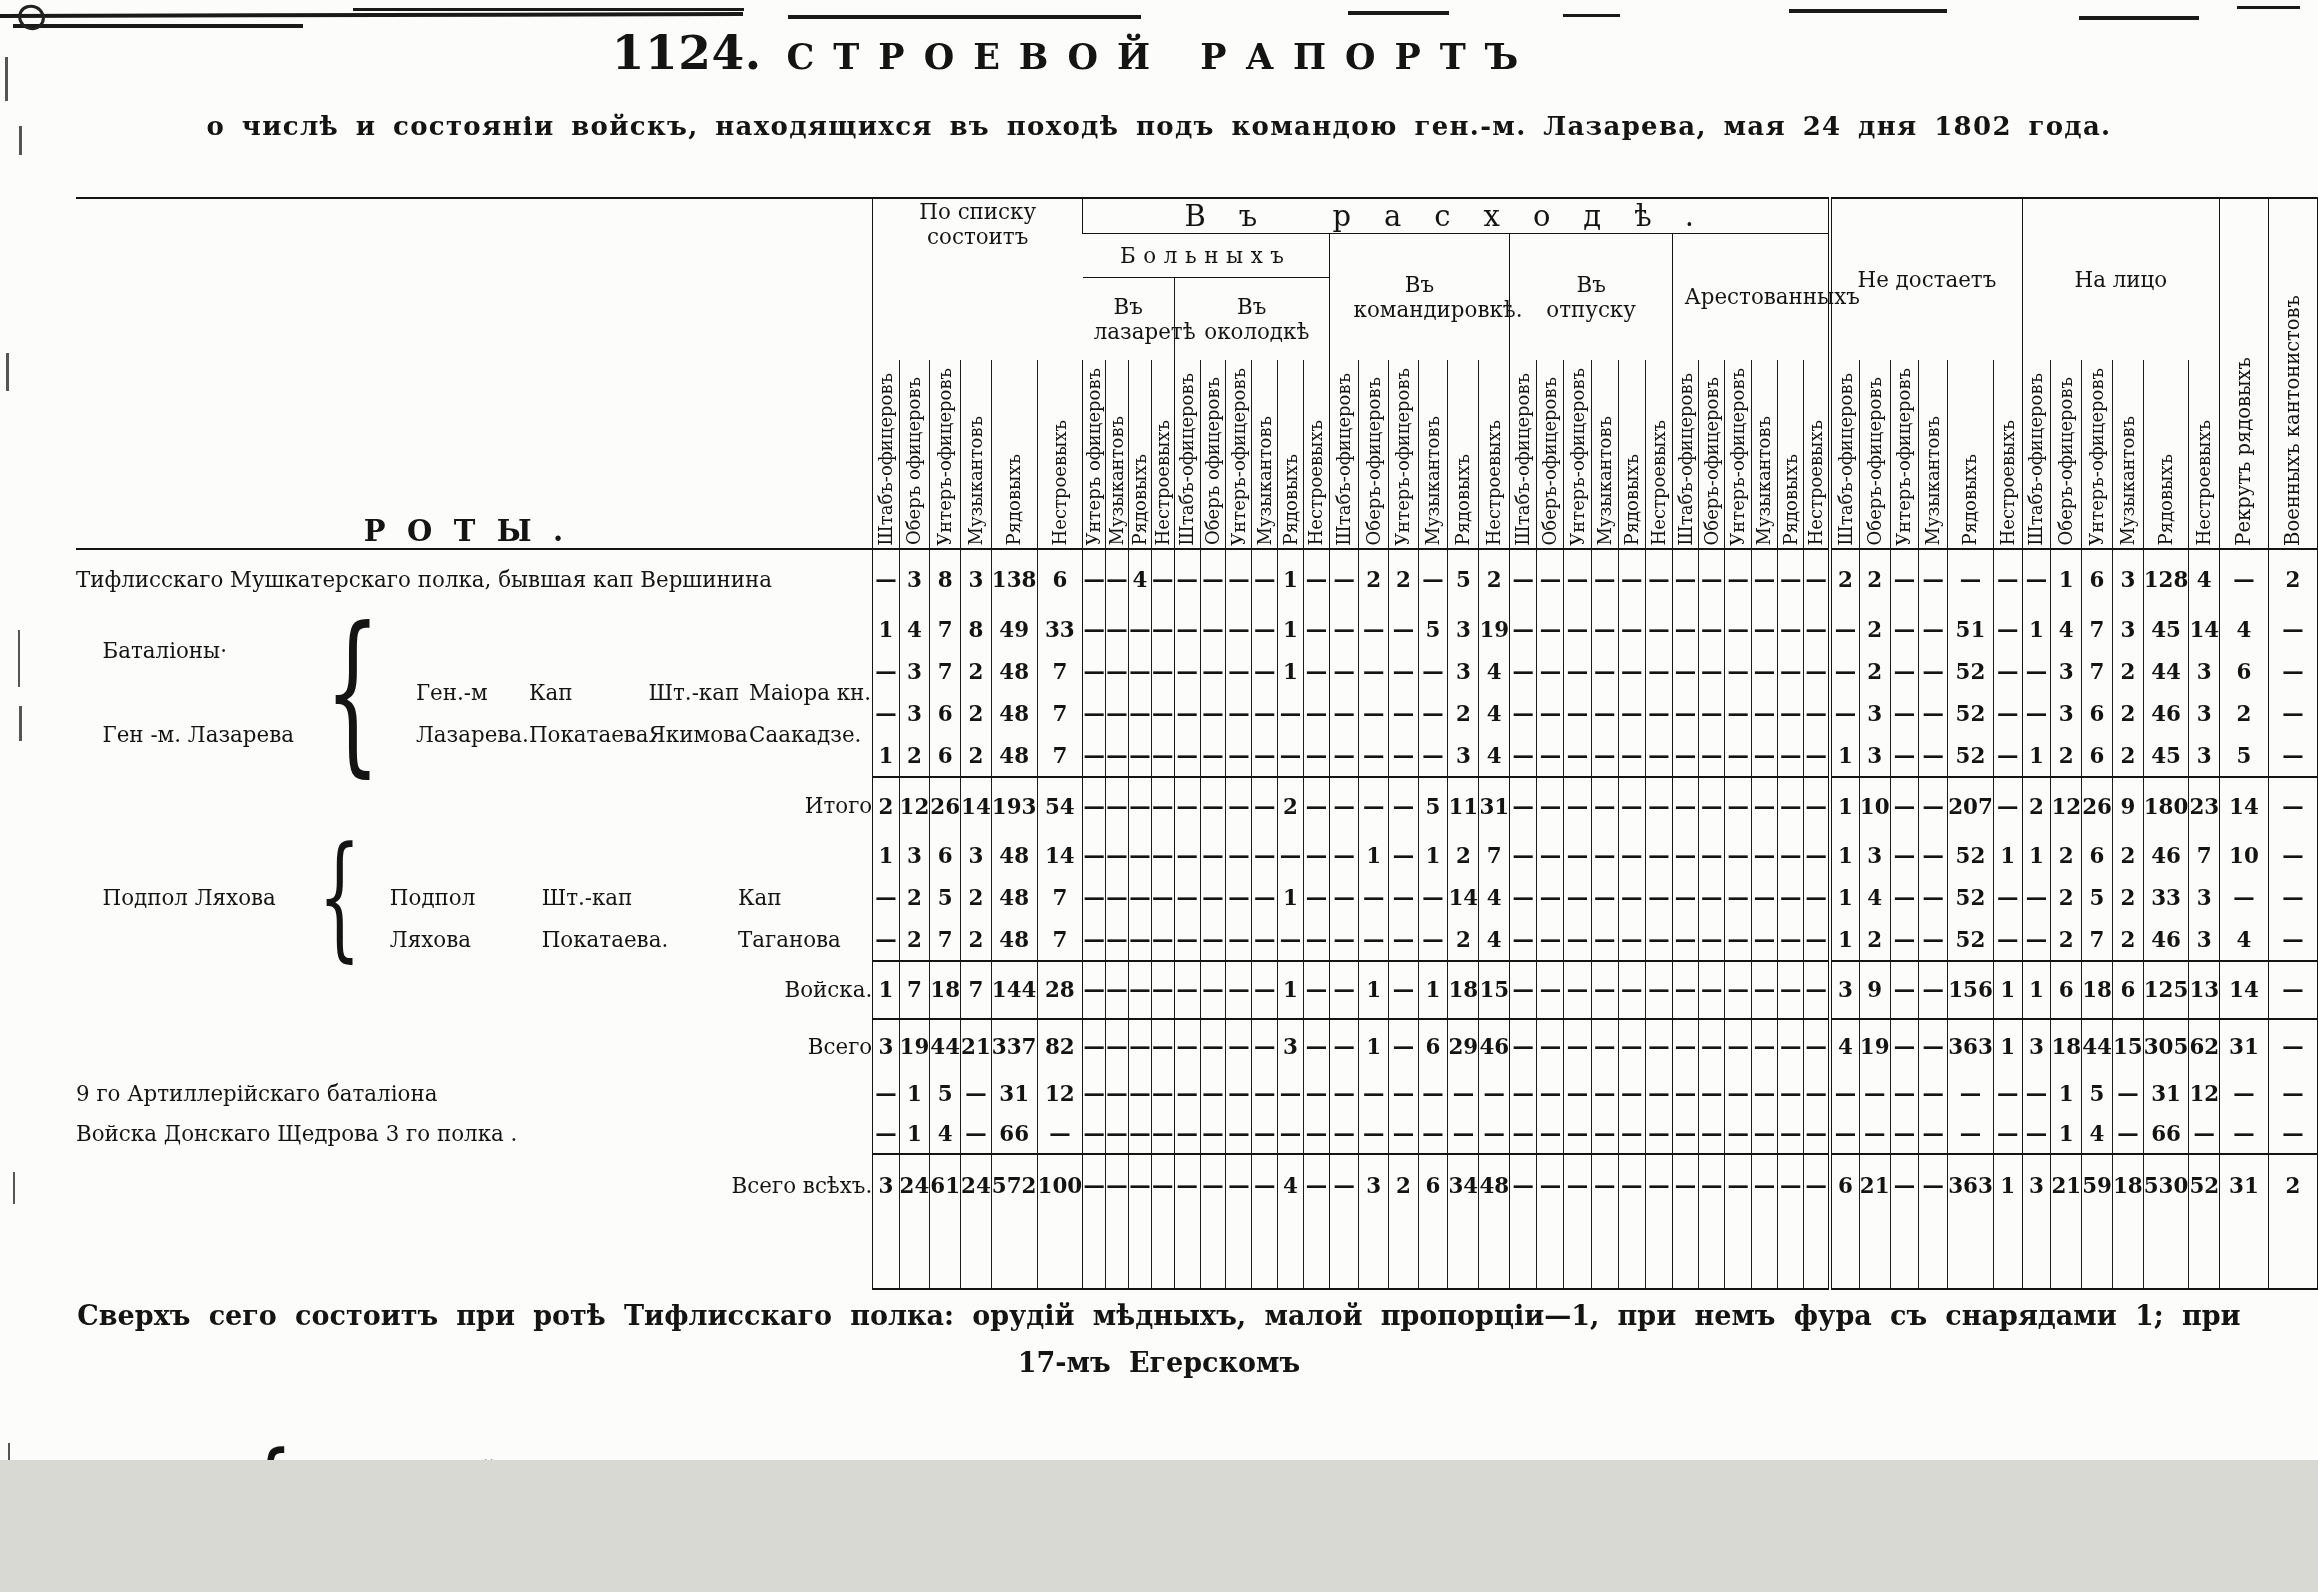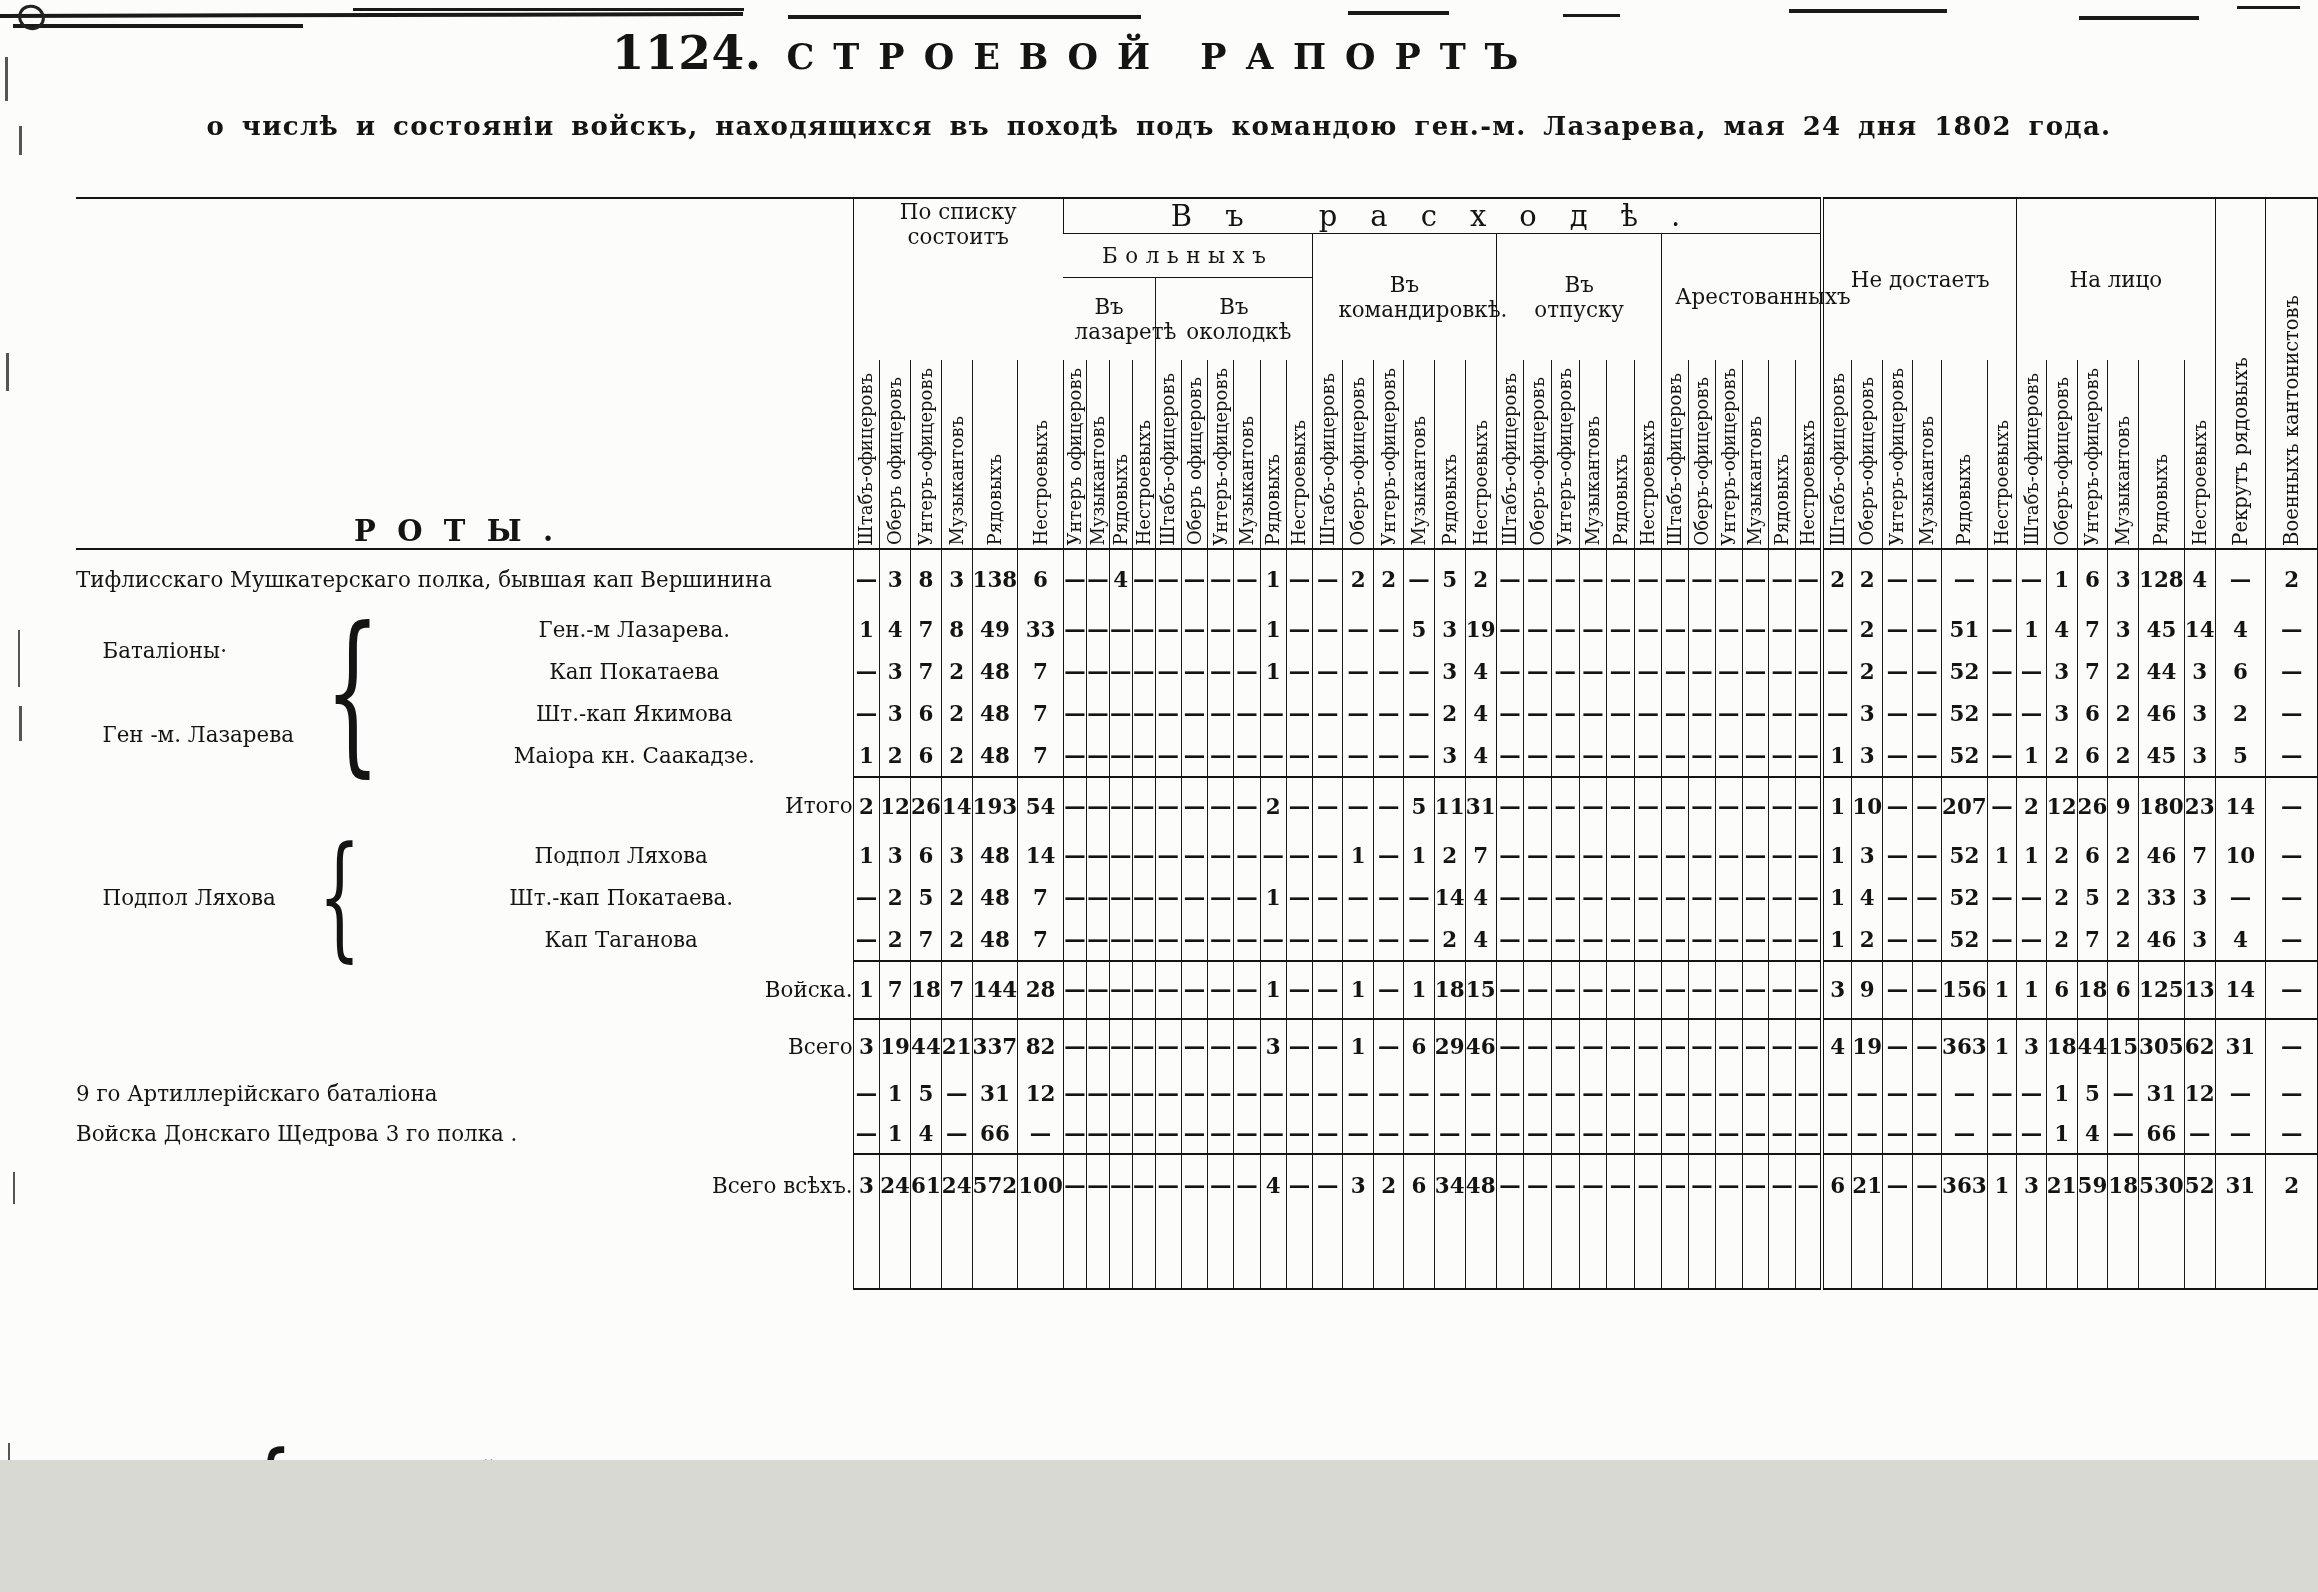--- a/index.html
+++ b/index.html
@@ -50,21 +50,21 @@
   td.lblcell{border-right:1.9px solid #141414;font-size:21.4px;vertical-align:middle;
              padding-left:2.5px;font-weight:400;}
   td.lblcell.sum{text-align:right;padding-right:158px;}
   td.lblcell.sum2{text-align:right;padding-right:145px;}
   td.lblcell.sum3{text-align:right;padding-right:107px;}
 
   .bwrap{display:flex;align-items:center;height:100%;}
   .bside{width:221px;display:flex;flex-direction:column;justify-content:space-around;
          align-self:stretch;padding-left:26.5px;box-sizing:border-box;}
   .brace{font-family:"DejaVu Serif",serif;transform:scaleX(.5);line-height:.86;font-weight:400;}
-  .bitems{flex:1;display:flex;flex-direction:column;padding-left:7.6px;align-items:center;}
+  .bitems{flex:1;display:flex;flex-direction:row;padding-left:7.6px;}
   .bitem{height:42px;line-height:42px;}
 
   
   .note{position:absolute;top:1292px;left:69px;width:2180px;text-align:center;
         font-size:27px;font-weight:700;line-height:1.75;}
   .note .l1{word-spacing:8.8px;}
 
   
   .horses{position:absolute;top:1449px;left:35px;display:flex;align-items:center;}
   .hlabel{font-size:18px;font-weight:700;width:192px;}
@@ -1006,20 +1006,21 @@
           <td class="c b1"></td>
           <td class="c b1"></td>
           <td class="c b1"></td>
           <td class="c b2"></td>
           <td class="c b2"></td>
         </tr>
       </tbody>
     </table>
 
   <div class="note">
+    <div class="l1">Сверхъ сего состоитъ при ротѣ Тифлисскаго полка: орудій мѣдныхъ, малой пропорціи—1, при немъ фура съ снарядами 1; при 17-мъ Егерскомъ</div>
   </div>
 
   <div class="horses">
     <div class="hlabel">Лошадей</div>
     <div class="hbrace">{</div>
     <div class="hitems">
       <div>Артиллерійскихъ 34.</div>
       <div>Полковыхъ 46.</div>
     </div>
   </div>

